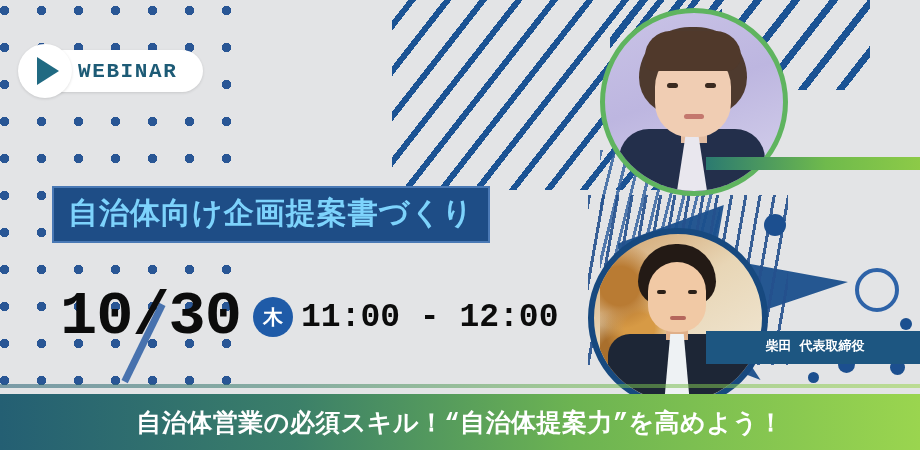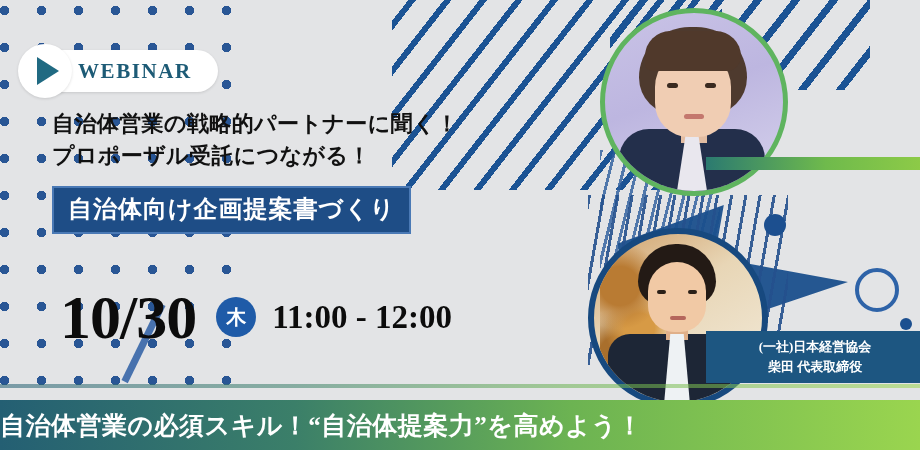--- a/index.html
+++ b/index.html
@@ -1,19 +1,19 @@
 <!DOCTYPE html>
 <html><head>
 <meta charset="utf-8">
 <style>
   html,body{margin:0;padding:0;background:#fff;}
   #banner{
     position:relative;width:920px;height:450px;overflow:hidden;
     background:#e3e4e6;
-    font-family:Liberation Serif, serif;
+    font-family:Liberation Mono, monospace;
   }
 
   
   .dots-left{
     position:absolute;left:-14px;top:-8px;width:260px;height:400px;
     background-image:radial-gradient(#1f4f91 4.6px, transparent 5px);
     background-size:37px 37px;
     opacity:.95;
   }
   .stripes-top{
@@ -83,28 +83,28 @@
     position:absolute;left:52px;top:108px;width:540px;
     color:#111;font-size:22px;font-weight:700;line-height:1.45;
     letter-spacing:.4px;
   }
   .title-band{
     position:absolute;left:52px;top:186px;
     background:#1e4d86;border:2px solid #4a79b5;
     padding:5px 14px 7px 14px;
   }
   .title-band .t{
-    color:#ffffff;font-size:24px;font-weight:700;letter-spacing:1px;
+    color:#7dd3fc;font-size:30px;font-weight:700;letter-spacing:1px;
     white-space:nowrap;
   }
 
   
   .date-row{
     position:absolute;left:60px;top:286px;
-    display:flex;align-items:center;gap:8px;
+    display:flex;align-items:center;
   }
   .date-big{
     font-size:62px;font-weight:700;color:#0c0c0c;line-height:1;
     letter-spacing:-1px;
   }
   .dow-badge{
     width:40px;height:40px;border-radius:50%;background:#1f5ba8;
     color:#fff;font-size:20px;font-weight:700;
     display:flex;align-items:center;justify-content:center;
     margin:0 8px 0 12px;
@@ -194,23 +194,23 @@
     left:706px;top:157px;width:194px;
     background:linear-gradient(90deg,#2b7a70 0%,#6fba4c 55%,#8ecb47 100%);
   }
   .caption-2{
     left:706px;top:331px;width:194px;
     background:#1d5681;
   }
 
   
   .bottom-bar{
-    position:absolute;left:0;bottom:0;width:920px;height:50px;
+    position:absolute;left:0;bottom:0;width:920px;height:56px;
     background:linear-gradient(90deg,#245f73 0%,#3b7f69 32%,#6cb352 62%,#9ad54f 100%);
-    display:flex;align-items:center;
+    display:flex;align-items:center;justify-content:center;
   }
   .bottom-bar .txt{
     color:#fff;font-size:25px;font-weight:700;letter-spacing:.5px;
   }
   .bar-topline{
     position:absolute;left:0;bottom:62px;width:920px;height:4px;
     background:linear-gradient(90deg,#245f73 0%,#3b7f69 32%,#6cb352 62%,#9ad54f 100%);
     opacity:.55;
   }
 </style>
@@ -234,24 +234,20 @@
   <div class="dot-blob" style="left:764px;top:214px;width:22px;height:22px;"></div>
   <div class="dot-blob" style="left:900px;top:318px;width:12px;height:12px;"></div>
 
   <div class="webinar-pill">
     <span class="label">WEBINAR</span>
   </div>
   <div class="play-circle">
     <div class="play-tri"></div>
   </div>
 
-  <div class="sub-lines">
-    <div>自治体営業の戦略的パートナーに聞く！</div>
-    <div>プロポーザル受託につながる！</div>
-  </div>
 
   <div class="title-band">
     <div class="t">自治体向け企画提案書づくり</div>
   </div>
 
   <div class="slash-deco"></div>
   <div class="date-row">
     <span class="date-big">10/30</span>
     <span class="dow-badge">木</span>
     <span class="time-text">11:00 - 12:00</span>
@@ -276,21 +272,20 @@
     <div class="body"></div>
     <div class="neck"></div>
     <div class="tee"></div>
     <div class="hair"></div>
     <div class="face"></div>
     <div class="eye" style="left:63px;top:56px;"></div>
     <div class="eye" style="left:94px;top:56px;"></div>
     <div class="mouth"></div>
   </div>
   <div class="caption caption-2">
-    <div>(一社)日本経営協会</div>
     <div>柴田 代表取締役</div>
   </div>
 
   <div class="bar-topline"></div>
   <div class="bottom-bar">
     <span class="txt">自治体営業の必須スキル！“自治体提案力”を高めよう！</span>
   </div>
 
 </div>
 

